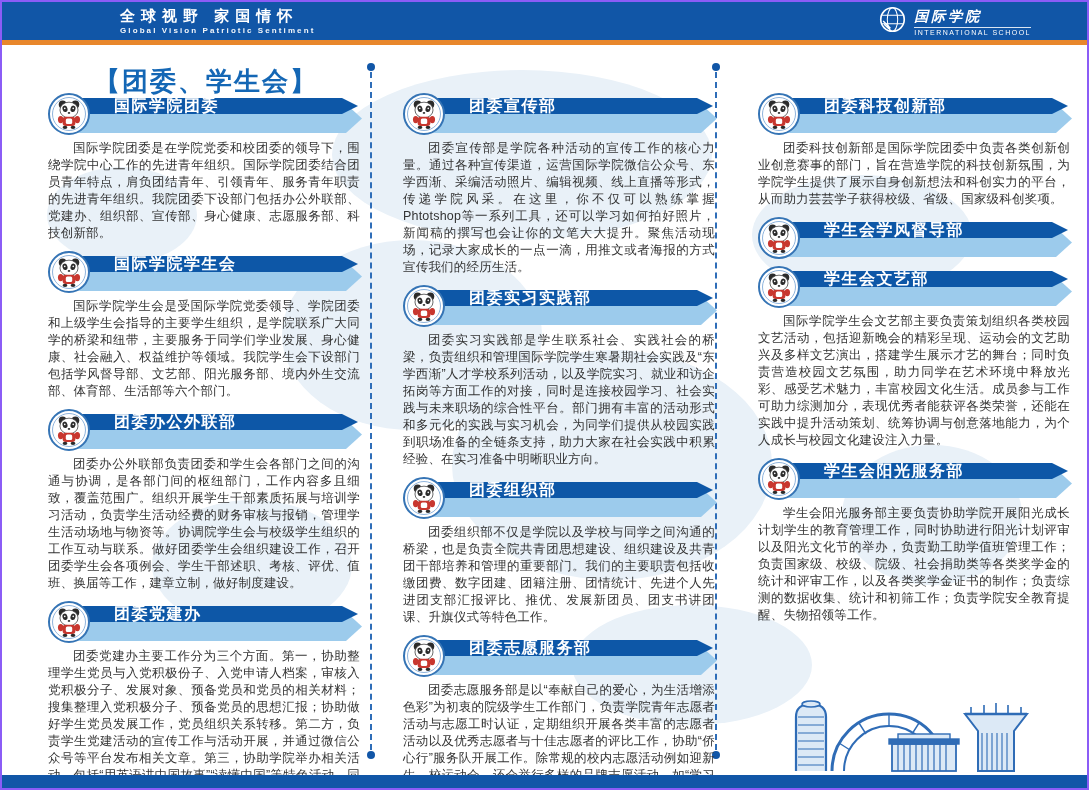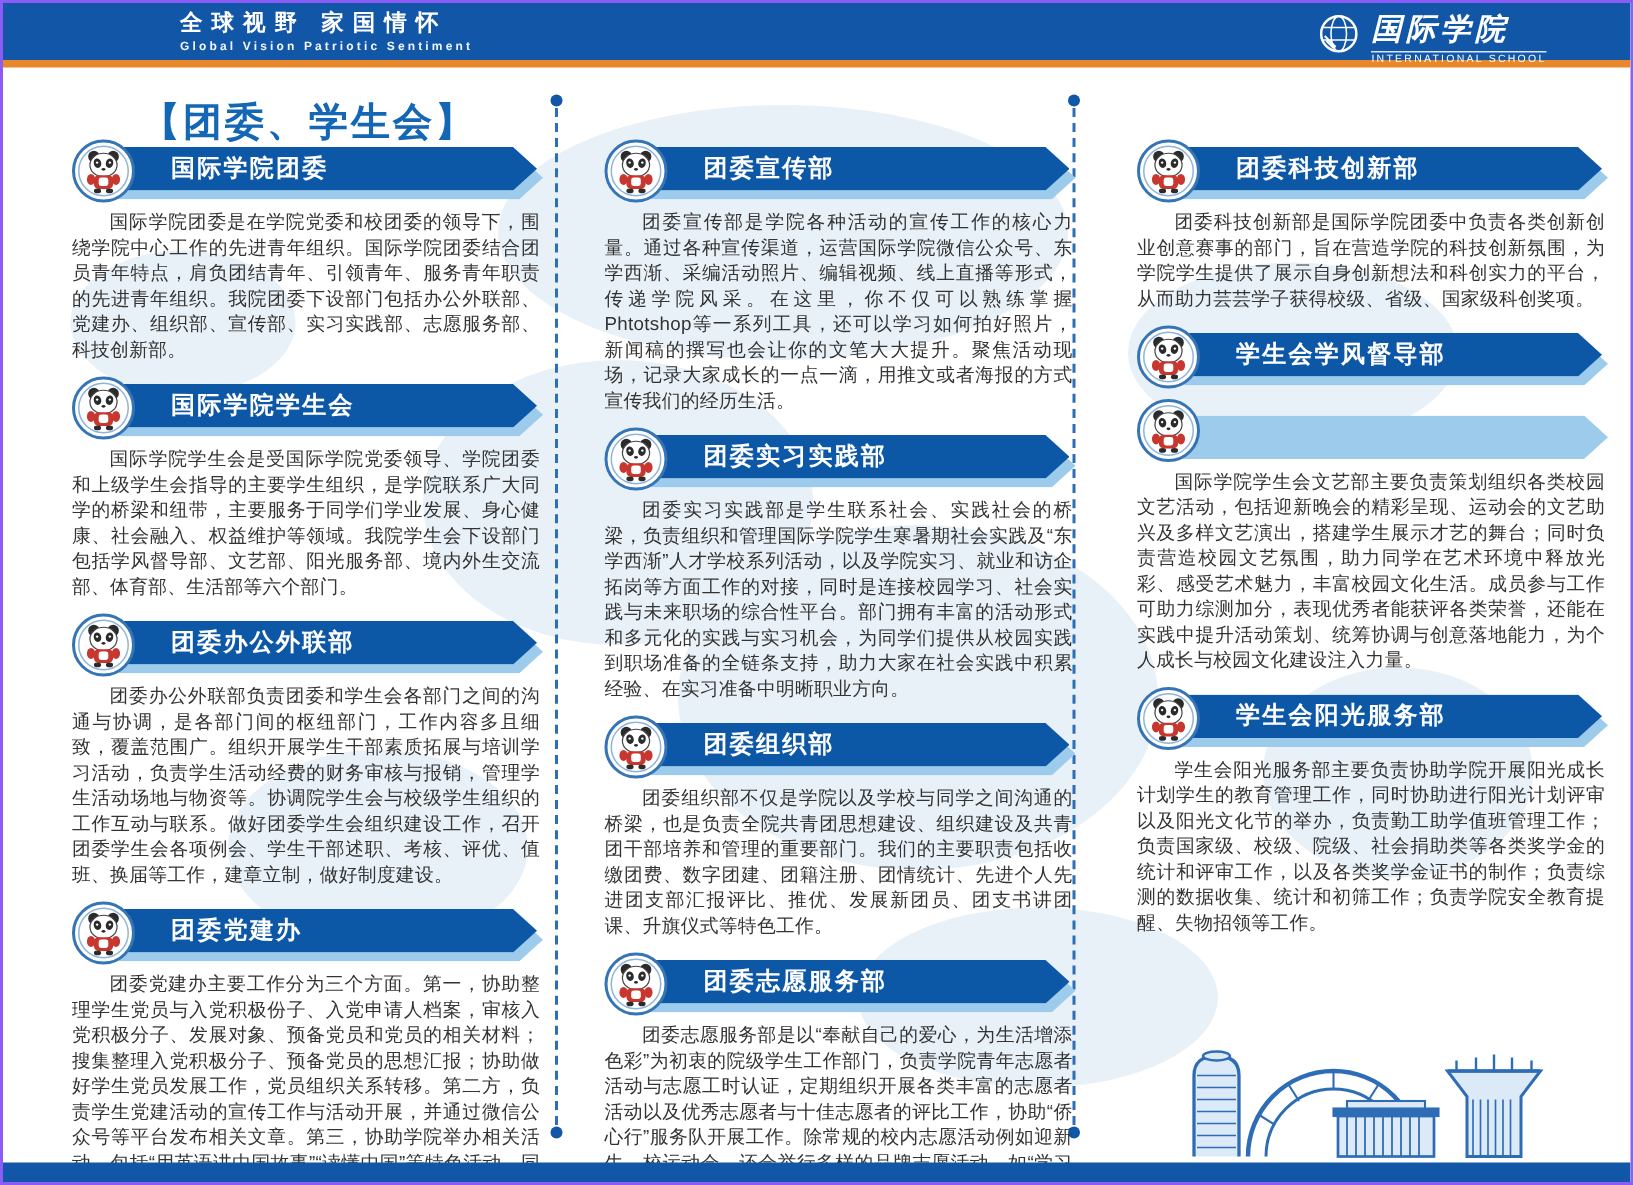--- a/index.html
+++ b/index.html
@@ -5,35 +5,35 @@
   html,body{margin:0;padding:0;background:#fff;}
   .page{position:relative;width:1089px;height:790px;background:#fff;border:2px solid #8b5cf6;
         box-sizing:border-box;overflow:hidden;font-family:"Liberation Sans",sans-serif;}
   
   .topbar{position:absolute;top:0;left:0;right:0;height:38px;background:#1156a7;z-index:4;}
   .topbar-accent{position:absolute;top:38px;left:0;right:0;height:5px;background:#e8872c;z-index:4;}
   .slogan{position:absolute;top:5px;left:118px;color:#fff;z-index:5;line-height:1.15;}
   .slogan-cn{font-size:15px;font-weight:bold;letter-spacing:6px;}
   .slogan-en{font-size:8px;font-weight:bold;letter-spacing:2.1px;margin-top:2px;opacity:.95;}
   .logo{position:absolute;top:4px;right:56px;display:flex;align-items:center;gap:8px;color:#fff;z-index:5;}
-  .logo-cn{font-family:"DejaVu Serif",serif;font-style:italic;font-weight:bold;font-size:20px;letter-spacing:3px;}
+  .logo-cn{font-family:"DejaVu Serif",serif;font-style:italic;font-weight:bold;font-size:14px;letter-spacing:3px;}
   .logo-en{font-size:7px;letter-spacing:1.5px;margin-top:1px;text-align:center;border-top:1px solid rgba(255,255,255,.85);padding-top:1px;}
   
   .map-bg{position:absolute;top:43px;left:0;z-index:0;}
   
   .page-title{position:absolute;top:62px;left:92px;font-size:26px;font-weight:bold;color:#1467b5;
               letter-spacing:2px;z-index:3;}
   
   .column{position:absolute;top:94px;width:312px;z-index:2;}
   .col-0{left:46px;} .col-1{left:401px;} .col-2{left:756px;}
   .section{margin-bottom:12px;}
   .sec-header{position:relative;height:37px;margin-bottom:7px;}
   .banner-shadow{position:absolute;left:28px;right:-2px;top:8px;height:29px;background:#9ccbec;
       clip-path:polygon(0 0,calc(100% - 16px) 0,100% 50%,calc(100% - 16px) 100%,0 100%);}
-  .banner{position:absolute;left:22px;right:2px;top:2px;height:29px;background:#0d57a7;
+  .banner{position:absolute;left:22px;right:2px;top:2px;height:16px;background:#0d57a7;
       clip-path:polygon(0 0,calc(100% - 16px) 0,100% 50%,calc(100% - 16px) 100%,0 100%);
       display:flex;align-items:center;padding-left:44px;box-sizing:border-box;text-align:right;}
   .sec-title{color:#fff;font-weight:bold;font-size:16px;letter-spacing:1.5px;white-space:nowrap;}
   .badge{position:absolute;left:0;top:-3px;width:42px;height:42px;border-radius:50%;background:#fff;
       border:2px solid #3574b5;box-sizing:border-box;display:flex;align-items:center;justify-content:center;z-index:2;}
   .badge::after{content:'';position:absolute;inset:2px;border:1px solid #8fb4dc;border-radius:50%;}
   .sec-body{margin:0;font-size:12.5px;line-height:17px;color:#333;text-align:justify;text-indent:2em;letter-spacing:.2px;}
   
   .divider{position:absolute;top:70px;bottom:38px;width:0;border-left:2px dashed #2e6db8;z-index:1;}
   .divider::before,.divider::after{content:'';position:absolute;left:-5px;width:8px;height:8px;background:#1156a7;border-radius:50%;}
@@ -105,21 +105,21 @@
           <ellipse cx="20" cy="18.6" rx="1.6" ry="1.2" fill="#2b2b2b"></ellipse>
           <ellipse cx="9.6" cy="27" rx="3.4" ry="4.6" fill="#c8372f"></ellipse>
           <ellipse cx="30.4" cy="27" rx="3.4" ry="4.6" fill="#c8372f"></ellipse>
           <rect x="12" y="23.5" width="16" height="11.5" rx="4" fill="#c8372f"></rect>
           <rect x="16" y="25.5" width="8" height="7" rx="2" fill="#fff"></rect>
           <ellipse cx="15" cy="36.6" rx="3" ry="2" fill="#2b2b2b"></ellipse>
           <ellipse cx="25" cy="36.6" rx="3" ry="2" fill="#2b2b2b"></ellipse>
         </svg>
       </div>
     </div>
-    <p class="sec-body">国际学院团委是在学院党委和校团委的领导下，围绕学院中心工作的先进青年组织。国际学院团委结合团员青年特点，肩负团结青年、引领青年、服务青年职责的先进青年组织。我院团委下设部门包括办公外联部、党建办、组织部、宣传部、实习实践部、志愿服务部、科技创新部。</p>
+    <p class="sec-body">国际学院团委是在学院党委和校团委的领导下，围绕学院中心工作的先进青年组织。国际学院团委结合团员青年特点，肩负团结青年、引领青年、服务青年职责的先进青年组织。我院团委下设部门包括办公外联部、党建办、组织部、宣传部、身心健康、志愿服务部、科技创新部。</p>
   </div>
 
   <div class="section">
     <div class="sec-header">
       <div class="banner-shadow"></div>
       <div class="banner">
         <span class="sec-title">国际学院学生会</span>
       </div>
       <div class="badge">
         <svg width="32" height="32" viewBox="0 0 40 40">
@@ -364,20 +364,23 @@
           <ellipse cx="15" cy="36.6" rx="3" ry="2" fill="#2b2b2b"></ellipse>
           <ellipse cx="25" cy="36.6" rx="3" ry="2" fill="#2b2b2b"></ellipse>
         </svg>
       </div>
     </div>
   </div>
 
   <div class="section">
     <div class="sec-header">
       <div class="banner-shadow"></div>
+      <div class="banner">
+        <span class="sec-title">学生会文艺部</span>
+      </div>
       <div class="badge">
         <svg width="32" height="32" viewBox="0 0 40 40">
           <circle cx="12" cy="8" r="4.8" fill="#2b2b2b"></circle>
           <circle cx="28" cy="8" r="4.8" fill="#2b2b2b"></circle>
           <ellipse cx="20" cy="15" rx="11.3" ry="9.8" fill="#fff" stroke="#444" stroke-width="1"></ellipse>
           <ellipse cx="15" cy="13.5" rx="3.1" ry="4" fill="#2b2b2b" transform="rotate(-15 15 13.5)"></ellipse>
           <ellipse cx="25" cy="13.5" rx="3.1" ry="4" fill="#2b2b2b" transform="rotate(15 25 13.5)"></ellipse>
           <circle cx="14.7" cy="13" r="1" fill="#fff"></circle>
           <circle cx="25.3" cy="13" r="1" fill="#fff"></circle>
           <ellipse cx="20" cy="18.6" rx="1.6" ry="1.2" fill="#2b2b2b"></ellipse>

